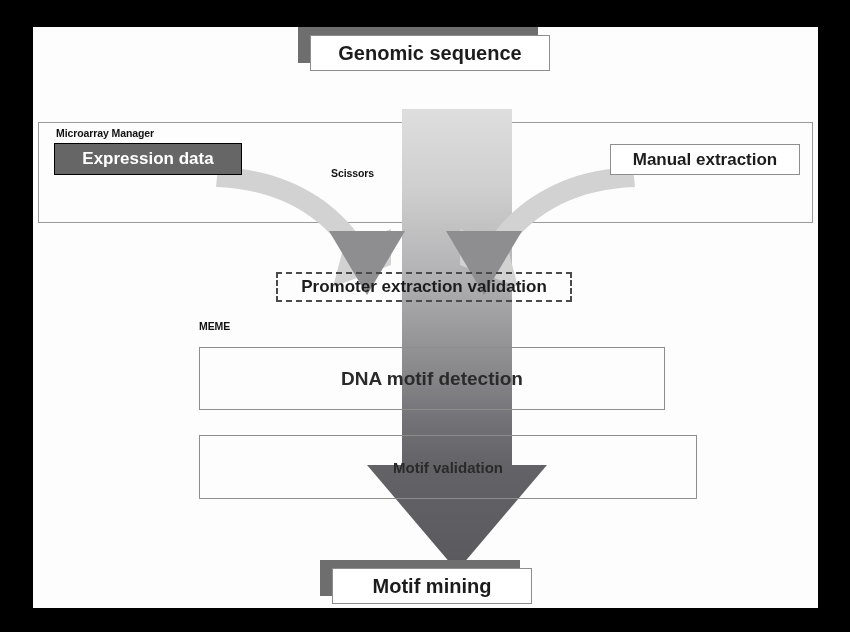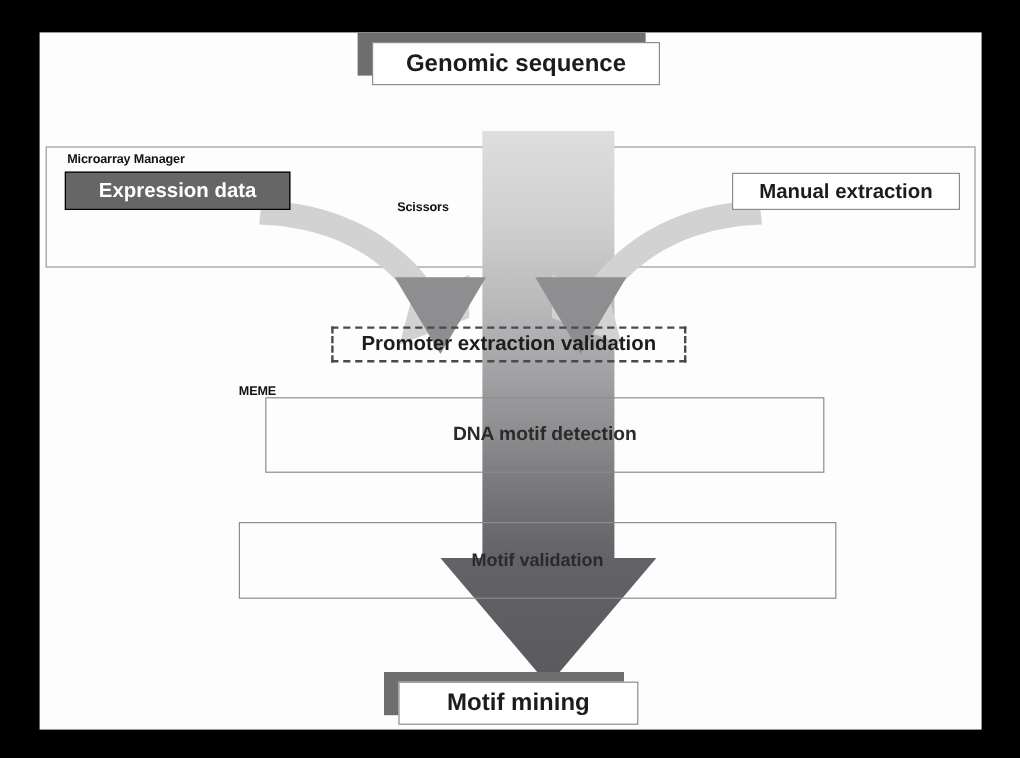--- a/index.html
+++ b/index.html
@@ -190,21 +190,21 @@
 
     <div class="node plain-box" style="left:577px; top:117px; width:190px; height:31px; font-size:17px;">
       <span>Manual extraction</span>
     </div>
 
     <div class="node dashed-box" style="left:243px; top:245px; width:296px; height:30px; font-size:17px;">
       <span>Promoter extraction validation</span>
     </div>
 
     <div class="caption" style="left:166px; top:293px;">MEME</div>
-    <div class="node open-box" style="left:166px; top:304px; width:466px; height:63px; font-size:16px;margin-left:22px;">
+    <div class="node open-box" style="left:166px; top:320px; width:466px; height:63px; font-size:19px;">
       <span>DNA motif detection</span>
     </div>
 
     <div class="node open-box" style="left:166px; top:408px; width:498px; height:64px; font-size:15px;">
       <span>Motif validation</span>
     </div>
 
     <div class="shadow-plate" style="left:287px; top:533px; width:200px; height:36px;"></div>
     <div class="node shadow-box" style="left:299px; top:541px; width:200px; height:36px; font-size:20px;">
       <span>Motif mining</span>

